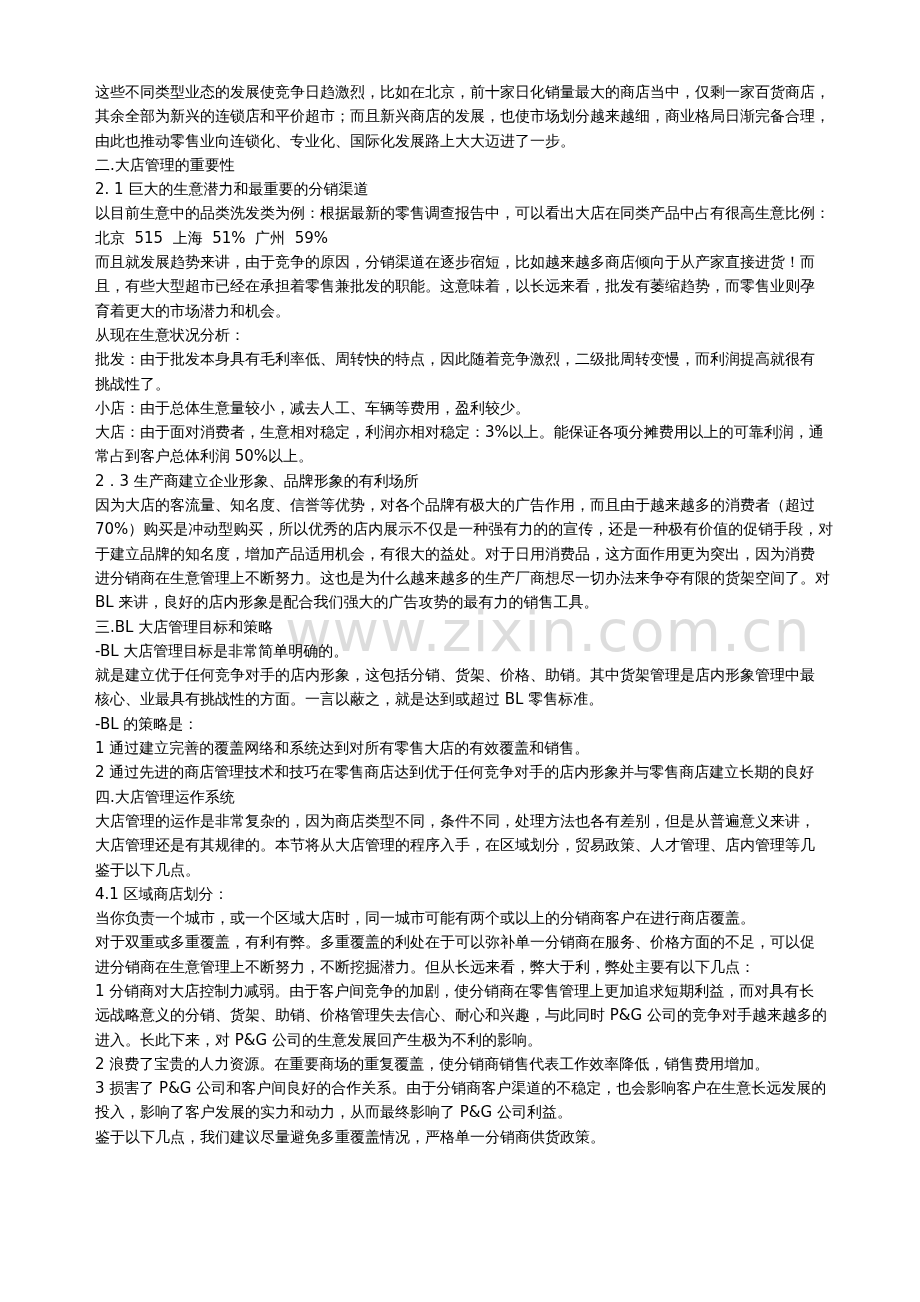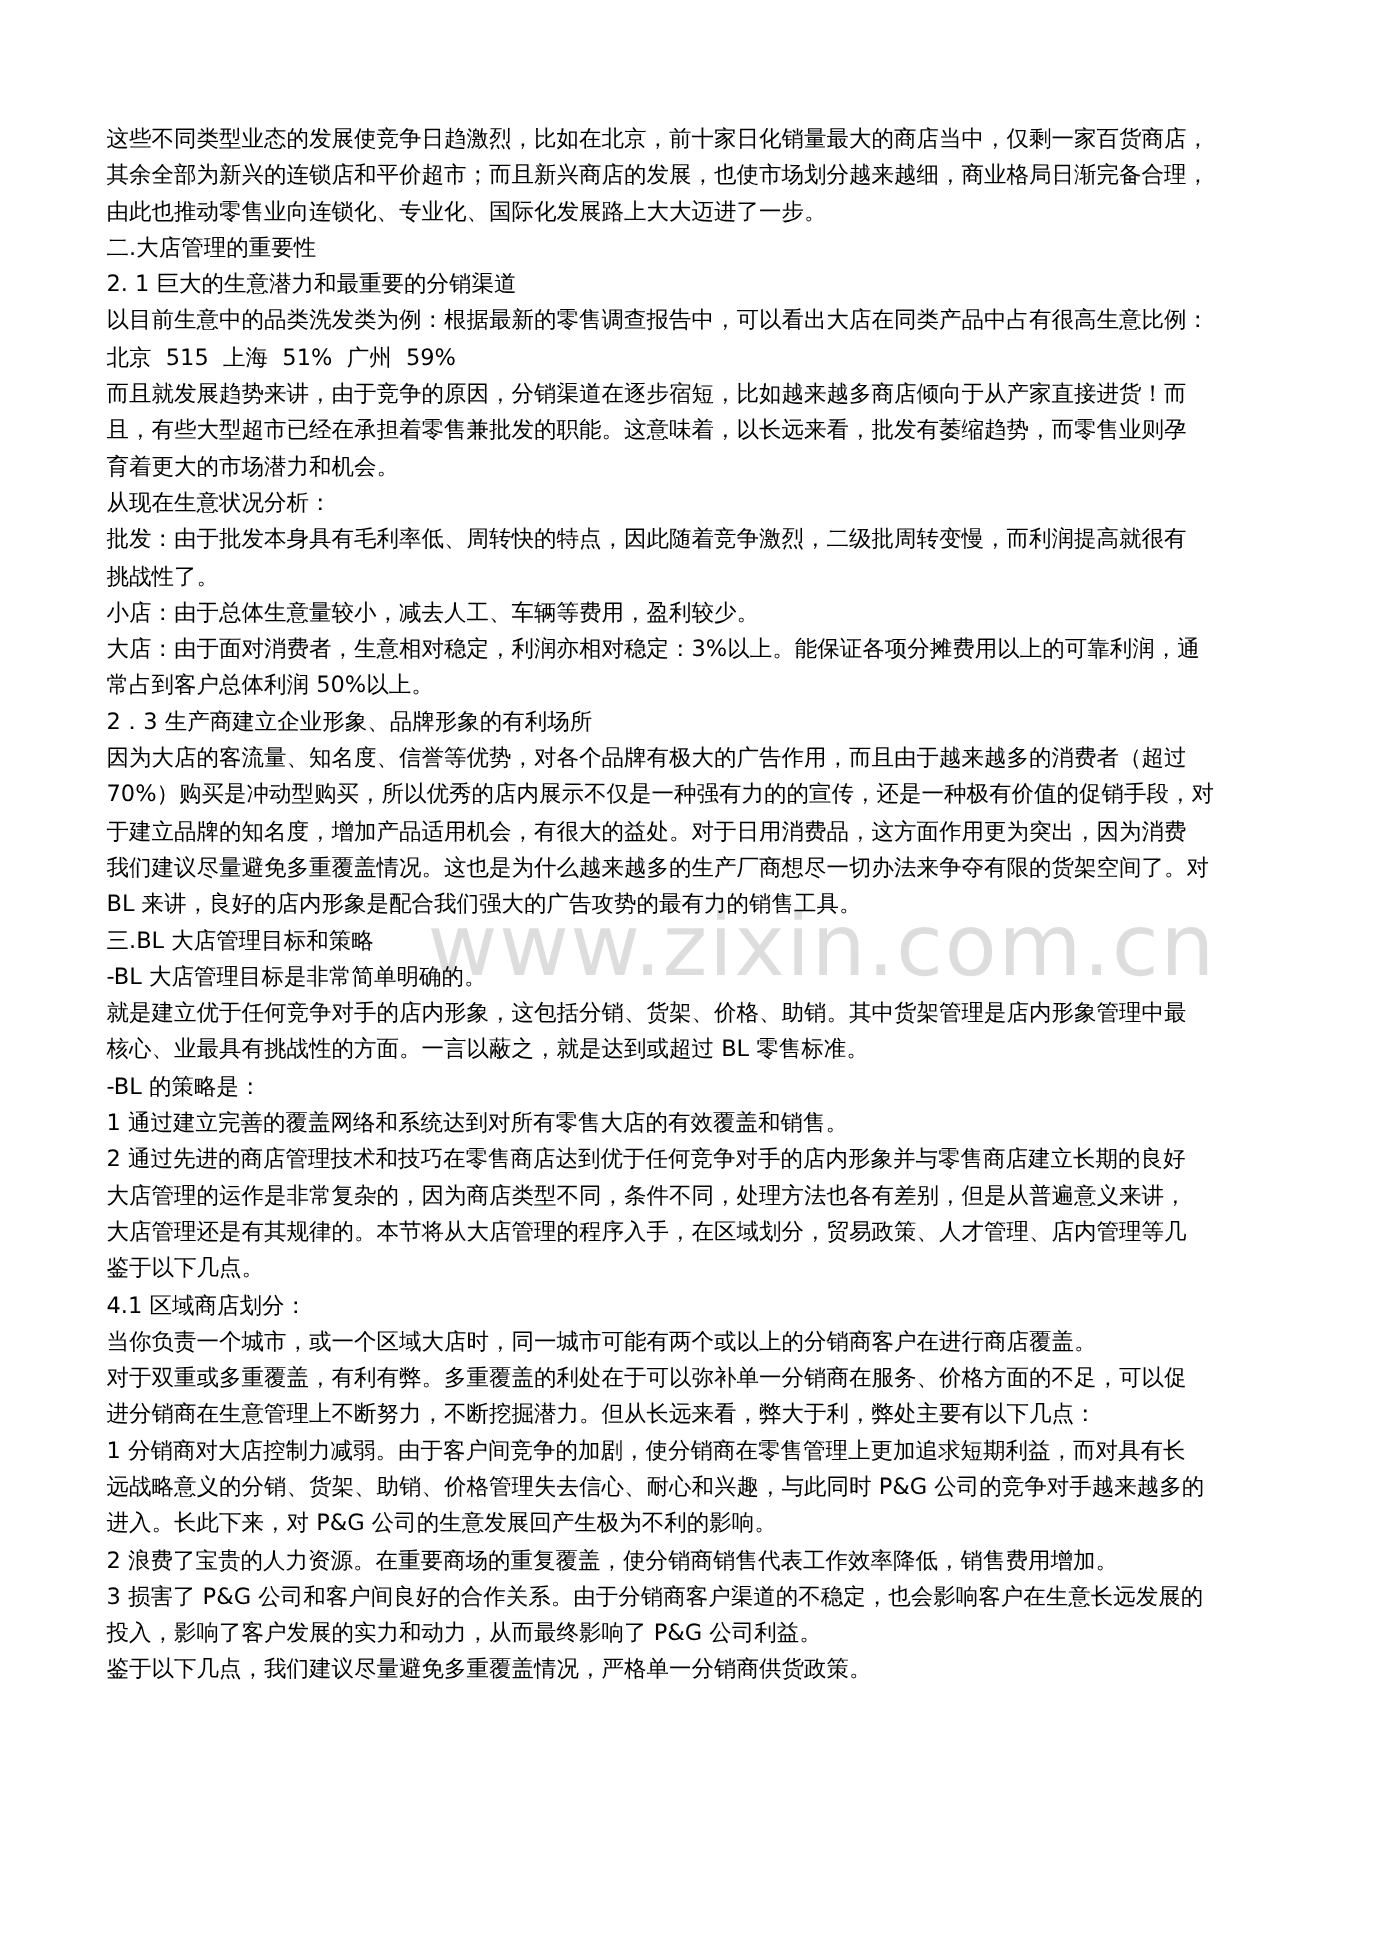--- a/index.html
+++ b/index.html
@@ -10,21 +10,21 @@
   }
   .page {
     position: relative;
     width: 920px;
     height: 1302px;
     background: #ffffff;
     overflow: hidden;
   }
   .content {
     position: absolute;
-    left: 71px;
+    left: 95px;
     top: 80px;
     width: 752px;
     color: #000000;
     font-size: 15px;
     line-height: 24.3px;
     text-align: left;
     word-break: break-all;
   }
   .line {
     white-space: pre-wrap;
@@ -64,29 +64,30 @@
       <div class="line">从现在生意状况分析：</div>
       <div class="line">批发：由于批发本身具有毛利率低、周转快的特点，因此随着竞争激烈，二级批周转变慢，而利润提高就很有</div>
       <div class="line">挑战性了。</div>
       <div class="line">小店：由于总体生意量较小，减去人工、车辆等费用，盈利较少。</div>
       <div class="line">大店：由于面对消费者，生意相对稳定，利润亦相对稳定：3%以上。能保证各项分摊费用以上的可靠利润，通</div>
       <div class="line">常占到客户总体利润 50%以上。</div>
       <div class="line">2．3 生产商建立企业形象、品牌形象的有利场所</div>
       <div class="line">因为大店的客流量、知名度、信誉等优势，对各个品牌有极大的广告作用，而且由于越来越多的消费者（超过</div>
       <div class="line">70%）购买是冲动型购买，所以优秀的店内展示不仅是一种强有力的的宣传，还是一种极有价值的促销手段，对</div>
       <div class="line">于建立品牌的知名度，增加产品适用机会，有很大的益处。对于日用消费品，这方面作用更为突出，因为消费</div>
-      <div class="line">我们建议尽量避免多重覆盖情况。这也是为什么越来越多的生产厂商想尽一切办法来争夺有限的货架空间了。对</div>
+      <div class="line">进分销商在生意管理上不断努力。这也是为什么越来越多的生产厂商想尽一切办法来争夺有限的货架空间了。对</div>
       <div class="line">BL 来讲，良好的店内形象是配合我们强大的广告攻势的最有力的销售工具。</div>
       <div class="line">三.BL 大店管理目标和策略</div>
       <div class="line">-BL 大店管理目标是非常简单明确的。</div>
       <div class="line">就是建立优于任何竞争对手的店内形象，这包括分销、货架、价格、助销。其中货架管理是店内形象管理中最</div>
       <div class="line">核心、业最具有挑战性的方面。一言以蔽之，就是达到或超过 BL 零售标准。</div>
       <div class="line">-BL 的策略是：</div>
       <div class="line">1 通过建立完善的覆盖网络和系统达到对所有零售大店的有效覆盖和销售。</div>
       <div class="line">2 通过先进的商店管理技术和技巧在零售商店达到优于任何竞争对手的店内形象并与零售商店建立长期的良好</div>
+      <div class="line">四.大店管理运作系统</div>
       <div class="line">大店管理的运作是非常复杂的，因为商店类型不同，条件不同，处理方法也各有差别，但是从普遍意义来讲，</div>
       <div class="line">大店管理还是有其规律的。本节将从大店管理的程序入手，在区域划分，贸易政策、人才管理、店内管理等几</div>
       <div class="line">鉴于以下几点。</div>
       <div class="line">4.1 区域商店划分：</div>
       <div class="line">当你负责一个城市，或一个区域大店时，同一城市可能有两个或以上的分销商客户在进行商店覆盖。</div>
       <div class="line">对于双重或多重覆盖，有利有弊。多重覆盖的利处在于可以弥补单一分销商在服务、价格方面的不足，可以促</div>
       <div class="line">进分销商在生意管理上不断努力，不断挖掘潜力。但从长远来看，弊大于利，弊处主要有以下几点：</div>
       <div class="line">1 分销商对大店控制力减弱。由于客户间竞争的加剧，使分销商在零售管理上更加追求短期利益，而对具有长</div>
       <div class="line">远战略意义的分销、货架、助销、价格管理失去信心、耐心和兴趣，与此同时 P&amp;G 公司的竞争对手越来越多的</div>
       <div class="line">进入。长此下来，对 P&amp;G 公司的生意发展回产生极为不利的影响。</div>

